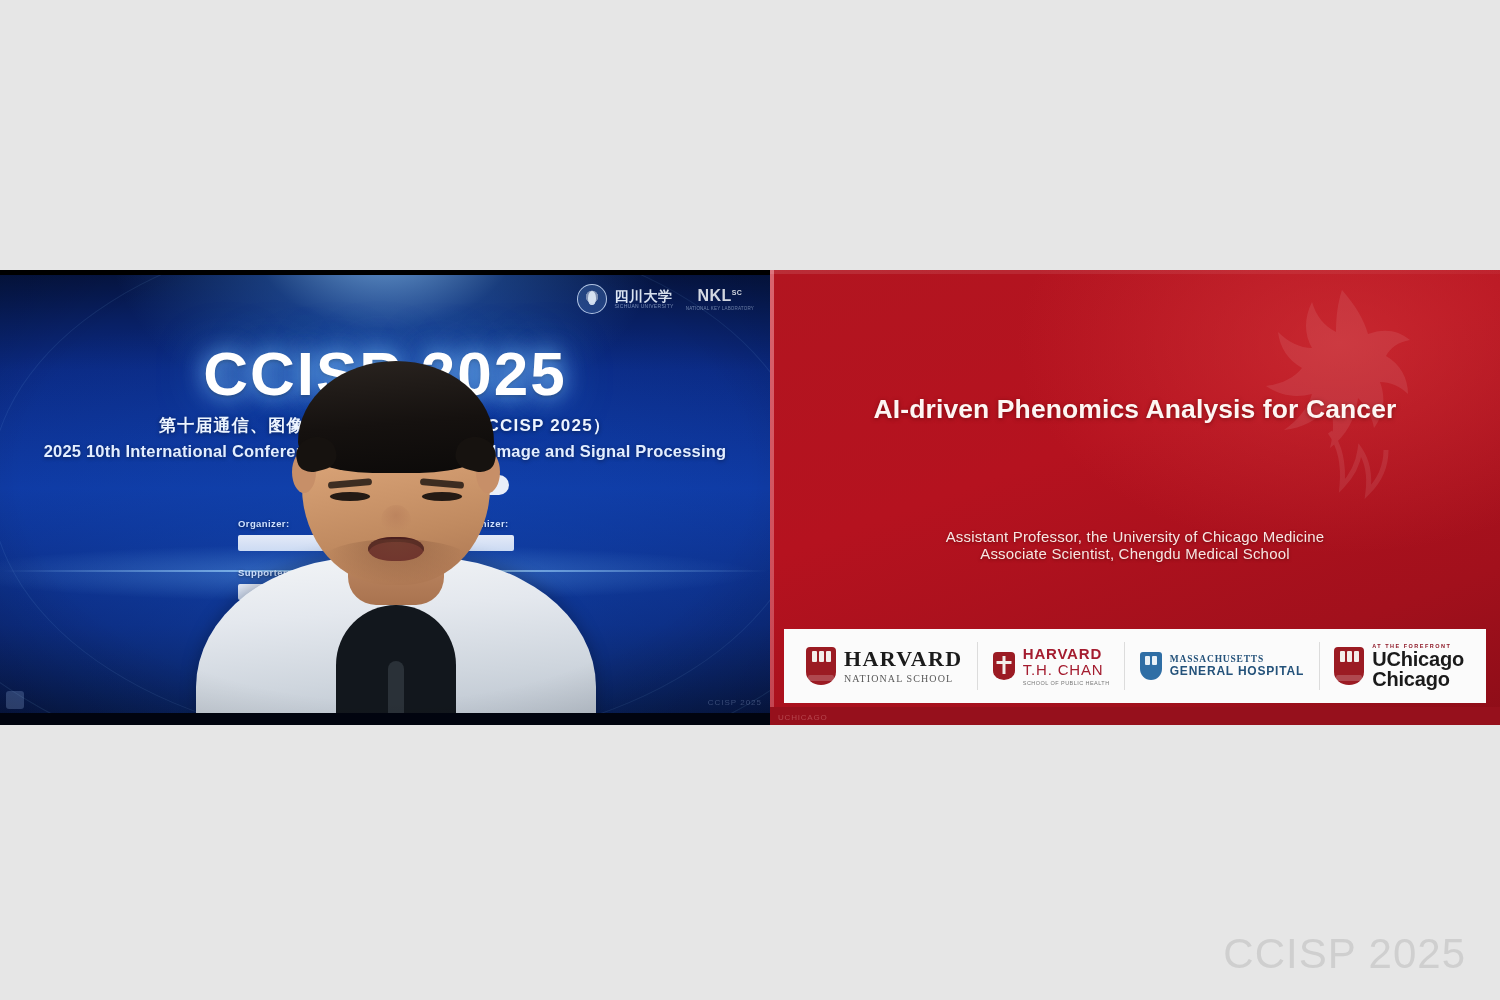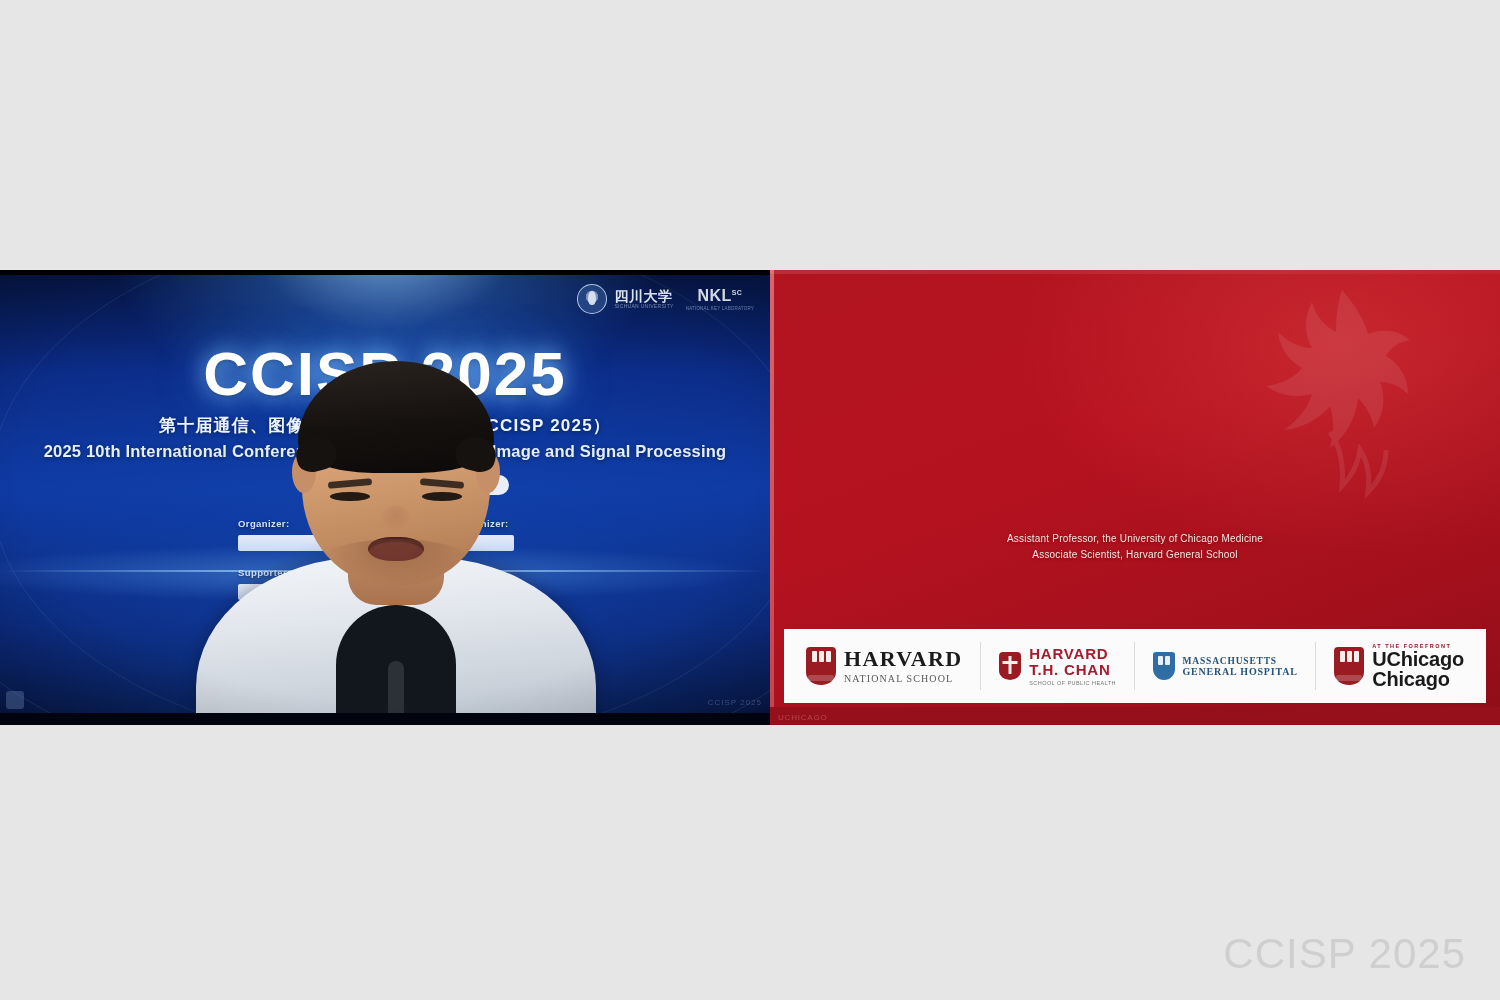--- a/index.html
+++ b/index.html
@@ -333,22 +333,21 @@
     position: absolute;
     left: 38px; right: 38px; top: 258px;
     text-align: center;
     color: #fbeeea;
   }
   .sp-name {
     font-size: 16px; font-weight: 600; letter-spacing: .4px;
     text-shadow: 0 1px 3px rgba(70,0,5,.5);
   }
   .sp-line {
-    font-size: 10px; font-weight: 500; letter-spacing: .2px;
-    margin-top: 5px;
+    font-size: 15px; font-weight: 500; letter-spacing: .2px;
     color: #f7e6e2;
     text-shadow: 0 1px 3px rgba(70,0,5,.5);
   }
   .logo-bar {
     position: absolute;
     left: 14px; right: 14px; bottom: 22px;
     height: 74px;
     background: #fbfbfb;
     display: flex;
     align-items: center;
@@ -387,25 +386,25 @@
     width: 3px; height: 18px; background: #f3eeea;
   }
   .shield .cross::after {
     content:""; position:absolute; left:-6px; top:5px; width:15px; height:3px; background:#f3eeea;
   }
 
   .hms-word { color: #1b1b1b; font-size: 22px; font-weight: 700; letter-spacing: 1.4px; line-height: 1; font-family: "Liberation Serif", serif; }
   .hms-sub  { color: #595959; font-size: 10px; letter-spacing: 1.1px; margin-top: 3px; font-family: "Liberation Serif", serif; }
 
   .chan-l1 { color: #a41c2f; font-size: 15px; font-weight: 800; letter-spacing: .8px; line-height: 1.05; }
-  .chan-l2 { color: #a41c2f; font-size: 15px; font-weight: 700; letter-spacing: .8px; line-height: 1.05; }
+  .chan-l2 { color: #a41c2f; font-size: 15px; font-weight: 400; letter-spacing: .8px; line-height: 1.05; }
   .chan-l3 { color: #777; font-size: 5.5px; letter-spacing: .45px; margin-top: 3px; }
 
   .mgh-l1 { color: #24527a; font-size: 9.5px; font-weight: 600; letter-spacing: .8px; font-family: "Liberation Serif", serif; }
-  .mgh-l2 { color: #24527a; font-size: 10px; font-weight: 600; letter-spacing: .8px; font-family: Liberation Serif, serif; }
+  .mgh-l2 { color: #24527a; font-size: 12px; font-weight: 600; letter-spacing: .8px; font-family: Liberation Sans, sans-serif; }
 
   .uc-top  { color: #8a0f1e; font-size: 5.5px; font-weight: 700; letter-spacing: 1.5px; }
   .uc-l1   { color: #1a1a1a; font-size: 20px; font-weight: 700; letter-spacing: -.2px; line-height: 1.02; }
   .uc-l2   { color: #1a1a1a; font-size: 20px; font-weight: 800; letter-spacing: -.2px; line-height: 1.02; }
 
   .slide-footer-tag {
     position: absolute; left: 8px; bottom: 3px;
     color: rgba(255,190,190,.30); font-size: 8px; letter-spacing: .8px;
   }
   .slide-bottom-strip {
@@ -500,25 +499,26 @@
     <div class="slide-bg"></div>
     <div class="slide-left-edge"></div>
     <div class="slide-top-band"></div>
 
     <svg class="crest-watermark" viewBox="0 0 210 230" aria-hidden="true">
       <path d="M108 8 c14 16 22 30 26 44 c16 -6 30 -4 42 6 c-12 2 -20 8 -24 16 c14 8 22 22 22 38 c-8 -8 -18 -12 -28 -12 c6 16 4 32 -6 46 c-2 -12 -8 -22 -16 -30 c-2 20 -12 38 -28 50 c4 -16 4 -30 0 -42 c-12 14 -28 22 -46 24 c14 -10 24 -22 28 -36 c-16 4 -32 2 -46 -8 c16 -2 28 -8 36 -18 c-14 -8 -22 -20 -24 -36 c10 10 22 16 34 16 c-8 -14 -8 -30 0 -46 c4 14 12 24 24 30 c0 -16 2 -30 6 -42 z" fill="#ffffff"></path>
       <path d="M96 150 c10 14 14 32 12 54 c10 -10 16 -22 18 -36 c8 12 10 26 8 42 c12 -12 18 -26 18 -42" fill="none" stroke="#ffffff" stroke-width="5"></path>
     </svg>
 
     <div class="slide-title">
+      <div>AI-driven Phenomics Analysis for Cancer</div>
     </div>
 
     <div class="slide-speaker">
       <div class="sp-line">Assistant Professor, the University of Chicago Medicine</div>
-      <div class="sp-line">Associate Scientist, Harvard General School</div>
+      <div class="sp-line">Associate Scientist, Chengdu Medical School</div>
     </div>
 
     <div class="logo-bar">
 
       <div class="logo-unit">
         <div class="shield">
           <div class="bk">
               <i></i>
               <i></i>
               <i></i>

